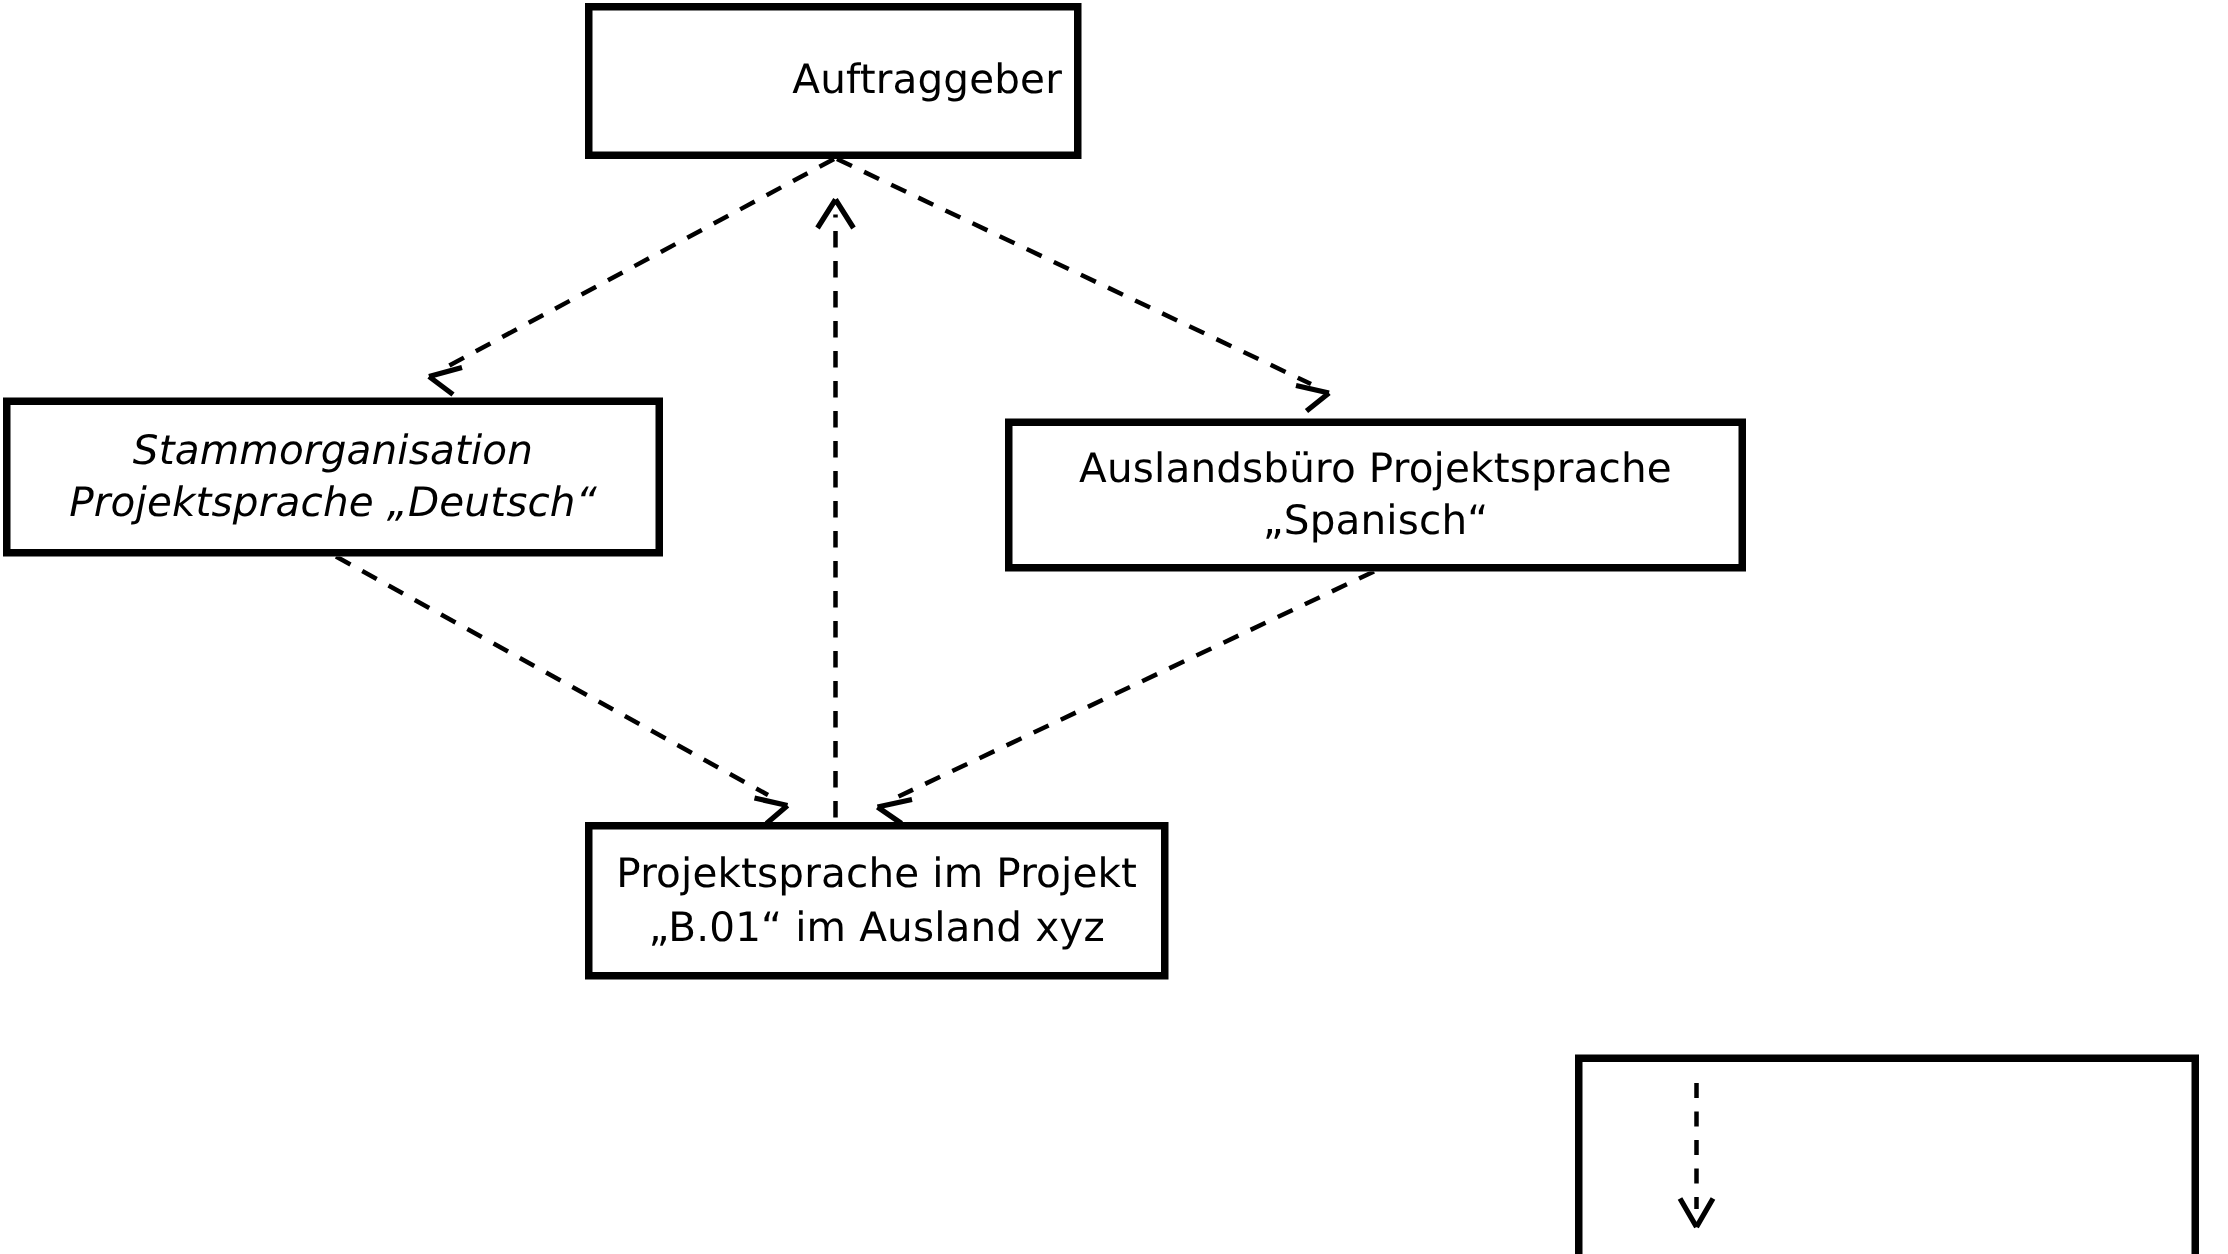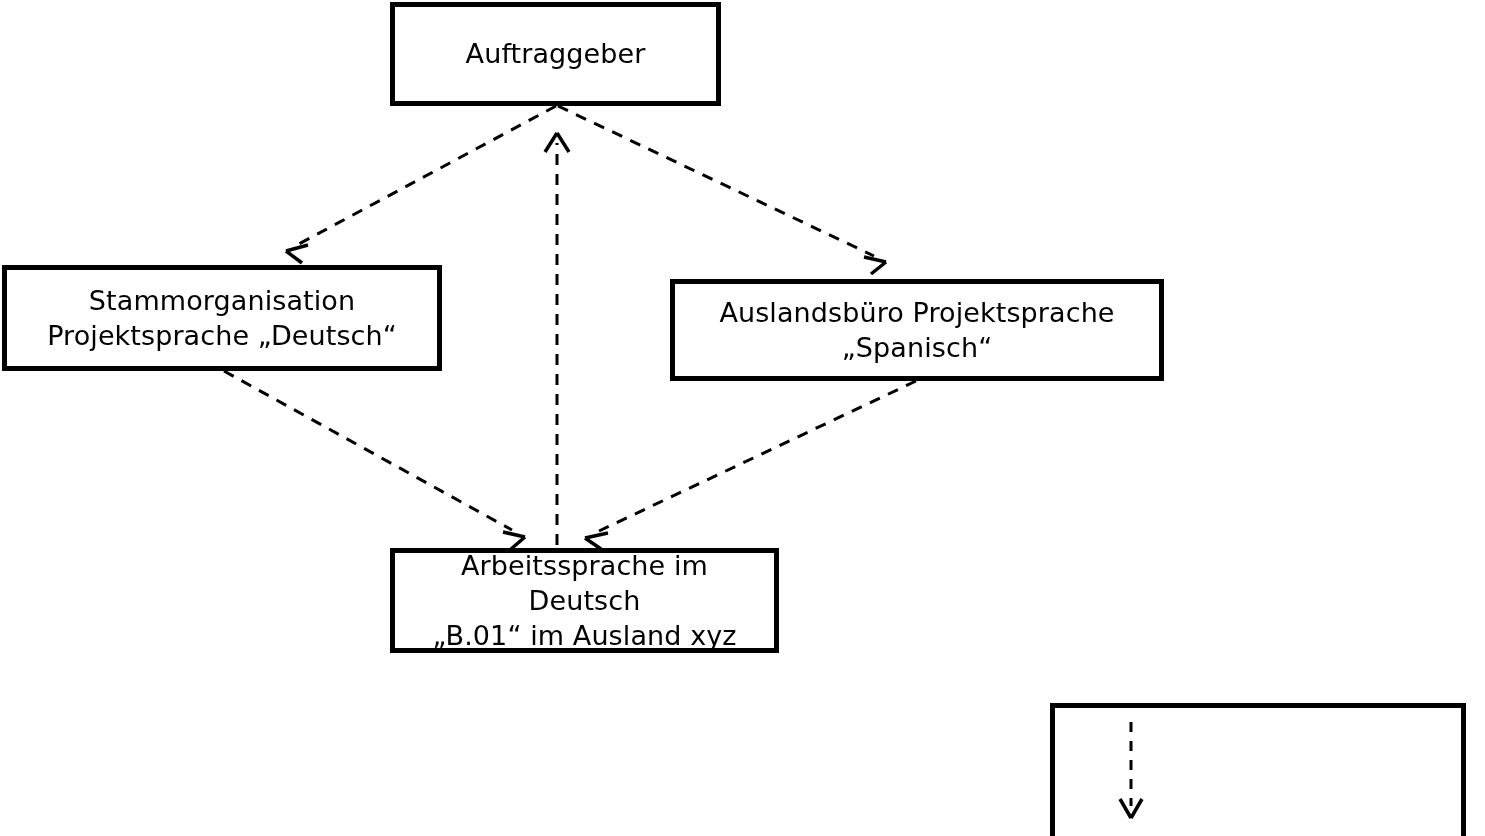--- a/index.html
+++ b/index.html
@@ -45,26 +45,28 @@
     letter-spacing: 0.1px;
     white-space: pre-line;
     padding: 0 8px;
     box-sizing: border-box;
   }
   #node-auftraggeber {
     left: 390px;
     top: 2px;
     width: 331px;
     height: 104px;
+    text-align: right;
   }
   #node-stammorganisation {
     left: 2px;
     top: 265px;
     width: 440px;
     height: 106px;
+    font-style: italic;
   }
   #node-auslandsbuero {
     left: 670px;
     top: 279px;
     width: 494px;
     height: 102px;
   }
   #node-arbeitssprache {
     left: 390px;
     top: 548px;
@@ -138,21 +140,21 @@
     <span class="label">Stammorganisation
 Projektsprache „Deutsch“</span>
   </div>
 
   <div class="node" id="node-auslandsbuero">
     <span class="label">Auslandsbüro Projektsprache
 „Spanisch“</span>
   </div>
 
   <div class="node" id="node-arbeitssprache">
-    <span class="label">Arbeitssprache im Deutsch
+    <span class="label">Projektsprache im Projekt
 „B.01“ im Ausland xyz</span>
   </div>
 
   <div id="legend-box"></div>
 
   <svg class="legend-arrow" viewBox="0 0 80 110" xmlns="http://www.w3.org/2000/svg">
     <line x1="31" y1="4" x2="31" y2="88" stroke="#000000" stroke-width="3" stroke-dasharray="10 9"></line>
     <path d="M 31 100 L 20 81 M 31 100 L 42 81" stroke="#000000" stroke-width="3.5" fill="none" stroke-linecap="butt"></path>
   </svg>
 

